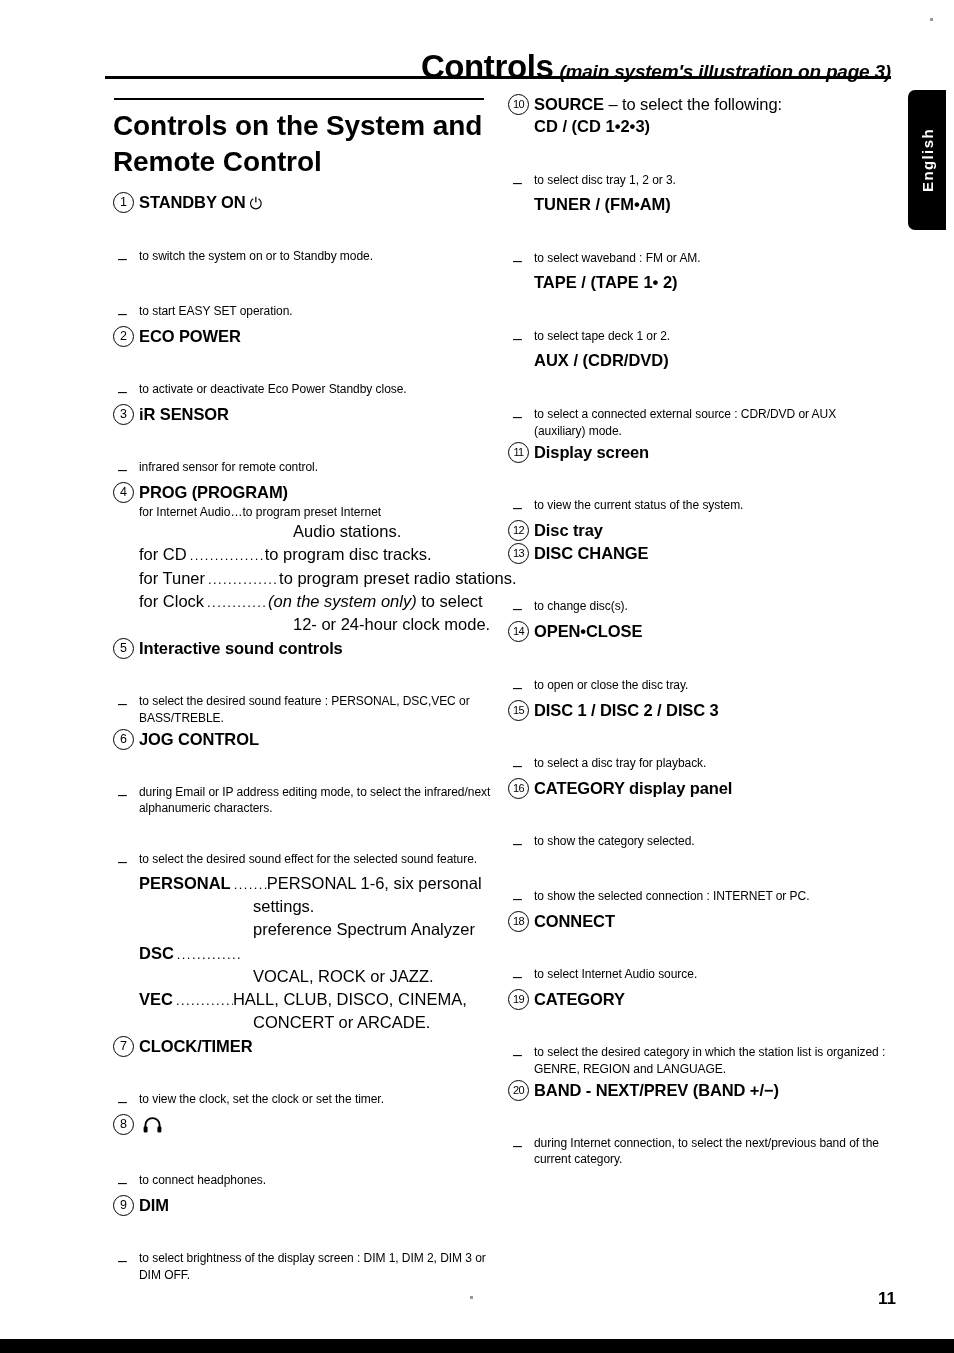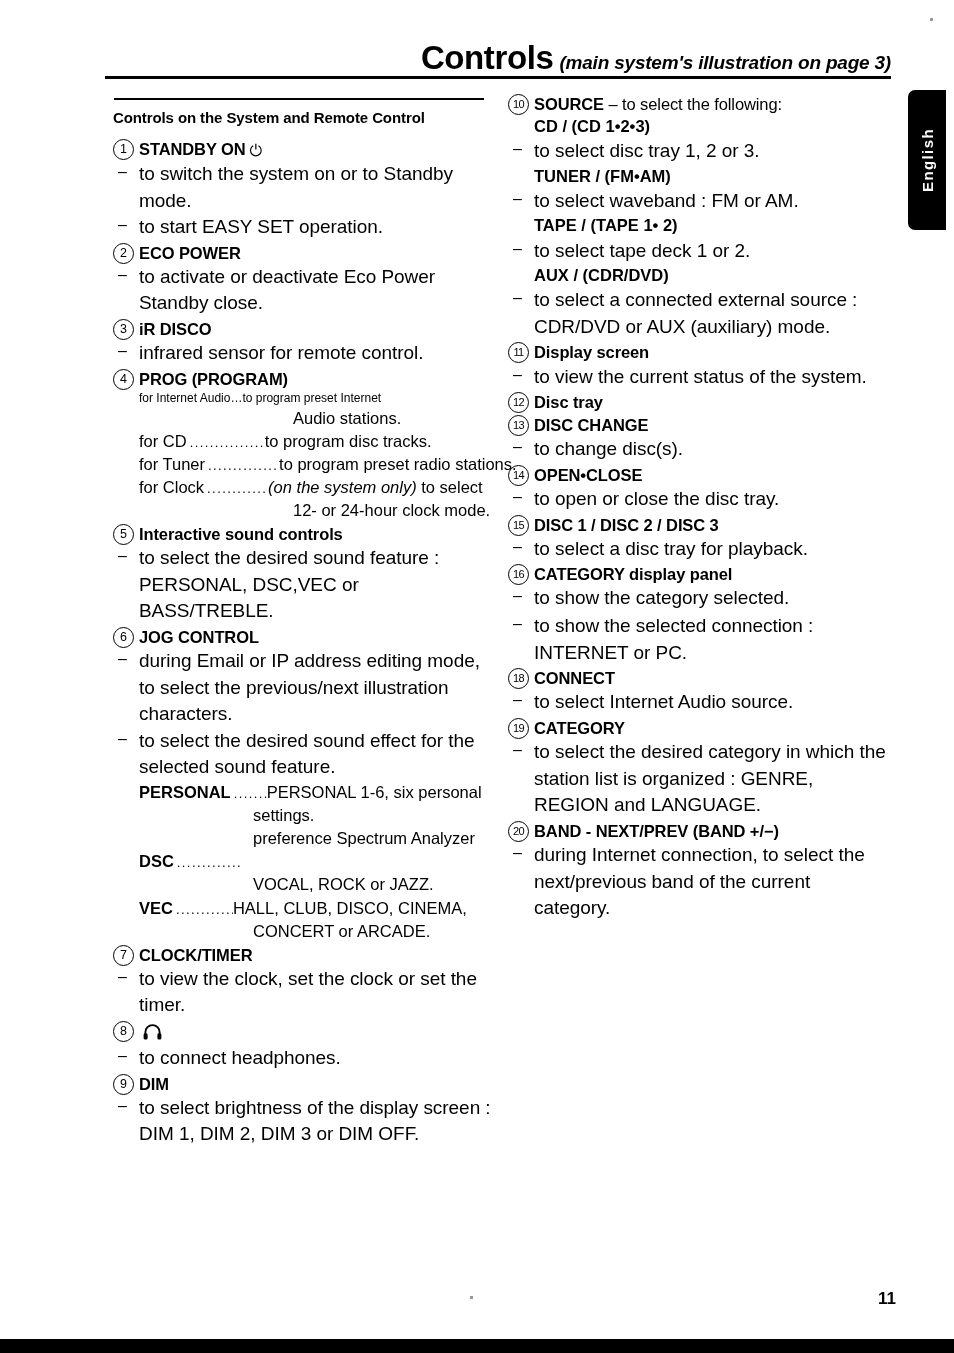--- a/index.html
+++ b/index.html
@@ -13,21 +13,21 @@
     overflow: hidden;
   }
 
   
   .page { position:absolute; inset:0; }
   .bottom-bar { position:absolute; left:0; bottom:0; width:100%; height:14px; background:#000; }
   .bottom-bar-inner { position:absolute; left:0; bottom:14px; width:100%; height:3px; background:#fff; }
 
   
   .masthead {
-    position:absolute; left:105px; top:39px; width:786px; height:46px;
+    position:absolute; left:105px; top:48px; width:786px; height:46px;
     text-align:right;
   }
   .masthead .title {
     font-size:33px; font-weight:bold; letter-spacing:-0.4px;
     font-family:"Liberation Sans", sans-serif;
   }
   .masthead .subtitle {
     font-size:19px; font-weight:bold; font-style:italic;
     letter-spacing:-0.2px; margin-left:6px;
   }
@@ -49,21 +49,21 @@
   }
 
   
   .col { position:absolute; top:92px; }
   .col-left  { left:113px;  width:380px; }
   .col-right { left:508px;  width:382px; }
 
   
   .sec-rule { width:370px; height:2px; background:#000; margin:6px 0 8px 1px; }
   .sec-title {
-    font-size:15px; font-weight:bold; line-height:1.30;
+    font-size:28px; font-weight:bold; line-height:1.30;
     letter-spacing:-0.1px; margin-bottom:10px;
   }
 
   
   .entry { position:relative; margin-top:1px; }
 
   .row { position:relative; min-height:21px; }
 
   
   .num {
@@ -71,21 +71,21 @@
     width:21px; height:21px; border:1.4px solid #000; border-radius:50%;
     font-size:12.5px; line-height:18.5px; text-align:center;
     font-family:"Liberation Sans", sans-serif;
   }
   .num.wide { font-size:11px; letter-spacing:-0.6px; }
 
   .term { margin-left:26px; font-size:16.5px; font-weight:bold; line-height:1.34; letter-spacing:-0.1px; }
   .term .norm { font-weight:normal; }
 
   .dash { position:absolute; left:5px; top:0; font-size:16px; line-height:1.40; }
-  .desc { margin-left:26px; font-size:19px; line-height:1.40; letter-spacing:-0.05px; }
+  .desc { margin-left:26px; font-size:12px; line-height:1.40; letter-spacing:-0.05px;margin-top:34px; }
 
   .plain { margin-left:26px; font-size:12px; line-height:1.40; }
 
   .sub   { margin-left:26px; font-size:16.5px; line-height:1.40; font-weight:bold; }
 
   
   .leader { margin-left:26px; font-size:16.5px; line-height:1.40; display:flex; align-items:baseline; }
   .leader .lbl { font-weight:normal; white-space:nowrap; }
   .leader .lbl.b { font-weight:bold; }
   .leader .dots {
@@ -156,21 +156,21 @@
             <div class="term"><span>ECO POWER</span></div>
           </div>
           <div class="row">
             <span class="dash">–</span>
             <div class="desc">to activate or deactivate Eco Power Standby close.</div>
           </div>
         </div>
         <div class="entry">
           <div class="row">
             <span class="num">3</span>
-            <div class="term"><span>iR DISCO</span></div>
+            <div class="term"><span>iR SENSOR</span></div>
           </div>
           <div class="row">
             <span class="dash">–</span>
             <div class="desc">infrared sensor for remote control.</div>
           </div>
         </div>
         <div class="entry">
           <div class="row">
             <span class="num">4</span>
             <div class="term"><span>PROG (PROGRAM)</span></div>
@@ -204,21 +204,21 @@
             <div class="desc">to select the desired sound feature : PERSONAL, DSC,VEC or BASS/TREBLE.</div>
           </div>
         </div>
         <div class="entry">
           <div class="row">
             <span class="num">6</span>
             <div class="term"><span>JOG CONTROL</span></div>
           </div>
           <div class="row">
             <span class="dash">–</span>
-            <div class="desc">during Email or IP address editing mode, to select the previous/next illustration characters.</div>
+            <div class="desc">during Email or IP address editing mode, to select the infrared/next alphanumeric characters.</div>
           </div>
           <div class="row">
             <span class="dash">–</span>
             <div class="desc">to select the desired sound effect for the selected sound feature.</div>
           </div>
           <div class="leader w4">
             <span class="lbl b">PERSONAL</span>
             <span class="dots">........................................</span>
             <span class="val">PERSONAL 1-6, six personal</span>
           </div>

